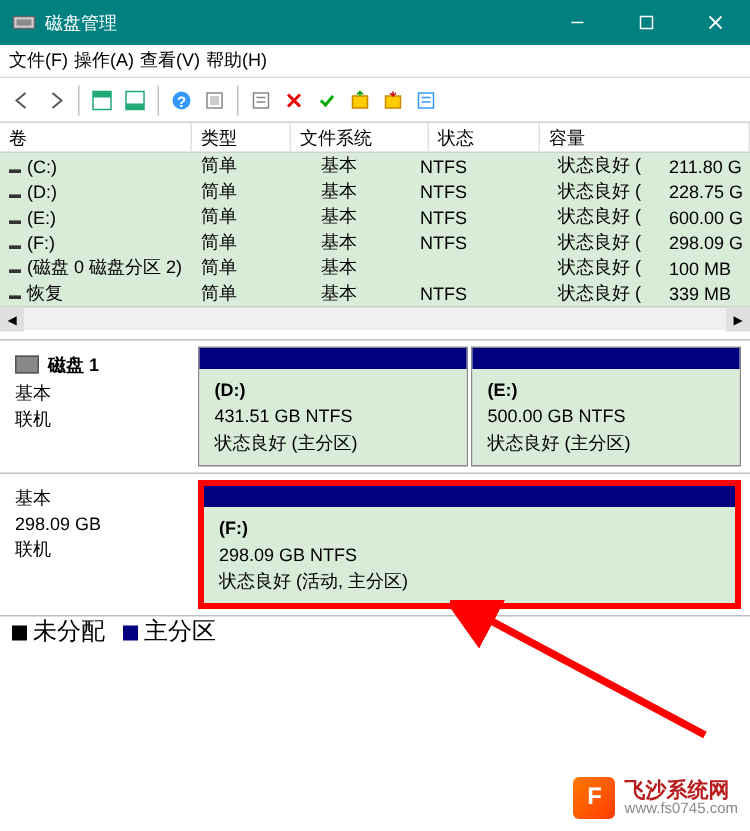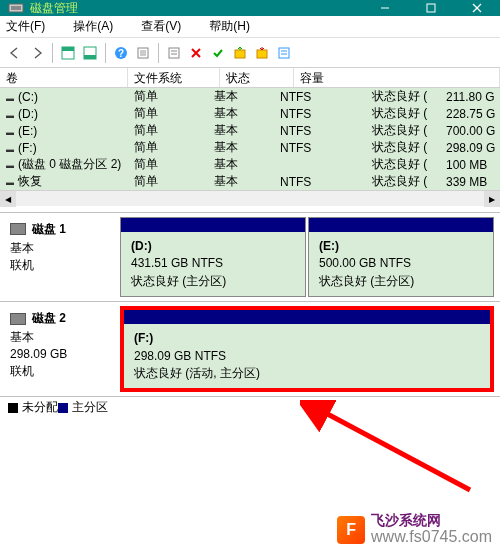--- a/index.html
+++ b/index.html
@@ -1,54 +1,54 @@
 <!DOCTYPE html>
 <html><head>
 <meta charset="utf-8">
 <style>
 *{box-sizing:border-box;margin:0;padding:0;font-family:"Microsoft YaHei",SimSun,Arial,sans-serif}
 body{width:500px;height:554px;background:#fff;overflow:hidden;position:relative}
-.titlebar{height:16px;background:#008080;color:#bef264;display:flex;align-items:center;padding:0 0 0 8px;font-size:12px}
+.titlebar{height:30px;background:#008080;color:#ffffff;display:flex;align-items:center;padding:0 0 0 8px;font-size:12px}
 .titlebar .ticon{width:16px;height:16px;margin-right:6px;display:inline-block}
 .titlebar .ttitle{flex:1}
 .titlebar .tbtn{width:46px;height:30px;display:flex;align-items:center;justify-content:center;cursor:pointer}
-.menubar{height:22px;display:flex;align-items:center;padding:0 6px;font-size:12px;gap:28px;background:#fff;border-bottom:1px solid #e0e0e0}
+.menubar{height:22px;display:flex;align-items:center;padding:0 6px;font-size:12px;gap:4px;background:#fff;border-bottom:1px solid #e0e0e0}
 .menubar span{cursor:pointer}
 .toolbar{height:30px;display:flex;align-items:center;padding:0 6px;gap:4px;background:#fff;border-bottom:1px solid #d0d0d0}
 .toolbar .sep{width:1px;height:20px;background:#c0c0c0;margin:0 2px}
 .toolbar .tb{width:18px;height:18px;display:flex;align-items:center;justify-content:center;cursor:pointer}
 .table-hdr{height:20px;background:#fff;display:flex;font-size:12px;border-bottom:1px solid #d0d0d0}
 .table-hdr div{padding:2px 6px;border-right:1px solid #e0e0e0;white-space:nowrap;overflow:hidden}
 .c-vol{width:128px}.c-lay{width:80px}.c-typ{width:66px}.c-fs{width:92px}.c-st{width:74px}.c-cap{flex:1}
 .table-body{background:#d8ecd8}
 .row{height:17px;display:flex;font-size:12px;align-items:center}
 .row div{padding:0 6px;white-space:nowrap;overflow:hidden}
 .row .bullet{font-size:8px;margin-right:4px;color:#333}
 .hscroll{height:16px;background:#f0f0f0;border-top:1px solid #d0d0d0;position:relative}
 .hscroll .lbtn,.hscroll .rbtn{width:16px;height:16px;position:absolute;top:0;background:#e0e0e0;display:flex;align-items:center;justify-content:center;font-size:8px}
 .hscroll .lbtn{left:0}.hscroll .rbtn{right:0}
 .disk-pane{margin-top:6px;background:#fff}
 .disk-row{display:flex;min-height:80px;border-top:1px solid #c0c0c0}
-.disk-label{width:120px;padding:8px 10px;font-size:12px;line-height:1.4}
+.disk-label{width:132px;padding:8px 10px;font-size:12px;line-height:1.4}
 .disk-label .dhead{display:flex;align-items:center;gap:6px;margin-bottom:2px}
 .disk-label .dicon{width:16px;height:12px;background:#888;border:1px solid #555;display:inline-block}
 .disk-parts{flex:1;display:flex;gap:2px;padding:4px 6px 4px 0}
 .part{flex:1;border:1px solid #888;display:flex;flex-direction:column}
 .part .pbar{height:14px;background:#000080}
 .part .pbody{flex:1;background:#d8ecd8;padding:6px 10px;font-size:12px;line-height:1.45}
 .highlight{border:4px solid #ff0000 !important}
-.legend{height:22px;border-top:1px solid #c0c0c0;display:flex;align-items:center;padding:0 8px;font-size:12px}
+.legend{height:22px;border-top:1px solid #c0c0c0;display:flex;align-items:flex-end;gap:12px;padding:0 8px;font-size:16px}
 .legend .sw{width:10px;height:10px;display:inline-block;margin-right:4px;vertical-align:middle}
 .sw-black{background:#000}.sw-navy{background:#000080}
 .arrow{position:absolute;pointer-events:none}
 .watermark{position:absolute;right:8px;bottom:8px;display:flex;align-items:center;gap:6px}
 .watermark .wlogo{width:28px;height:28px;border-radius:4px;background:linear-gradient(135deg,#ff7a00,#ff3c00);display:flex;align-items:center;justify-content:center;color:#fff;font-weight:bold;font-size:16px}
 .watermark .wtxt{font-size:14px;line-height:1.1}
-.watermark .wtxt .big{font-weight:bold;color:#701a75}
-.watermark .wtxt .small{font-size:16px;color:#888}
+.watermark .wtxt .big{font-weight:bold;color:#b91c1c}
+.watermark .wtxt .small{font-size:10px;color:#888}
 </style>
 </head>
 <body>
 
 <div class="titlebar">
   <span class="ticon">
     <svg viewBox="0 0 16 16">
         <rect x="1" y="4" width="14" height="8" fill="#ccc" stroke="#666"></rect>
         <rect x="3" y="6" width="10" height="4" fill="#888"></rect>
       </svg>
@@ -150,20 +150,21 @@
       <svg width="14" height="14">
         <rect x="2" y="2" width="10" height="10" fill="#fff" stroke="#39f"></rect>
         <line x1="4" y1="5" x2="10" y2="5" stroke="#39f"></line>
         <line x1="4" y1="8" x2="10" y2="8" stroke="#39f"></line>
       </svg>
     </span>
 </div>
 
 <div class="table-hdr">
   <div class="c-vol">卷</div>
+  <div class="c-typ">类型</div>
   <div class="c-fs">文件系统</div>
   <div class="c-st">状态</div>
   <div class="c-cap">容量</div>
 </div>
 
 <div class="table-body" id="tbody">
     <div class="row">
       <div class="c-vol"><span class="bullet">▬</span>(C:)</div>
       <div class="c-lay">简单</div>
       <div class="c-typ">基本</div>
@@ -178,21 +179,21 @@
       <div class="c-fs">NTFS</div>
       <div class="c-st">状态良好 (</div>
       <div class="c-cap">228.75 G</div>
     </div>
     <div class="row">
       <div class="c-vol"><span class="bullet">▬</span>(E:)</div>
       <div class="c-lay">简单</div>
       <div class="c-typ">基本</div>
       <div class="c-fs">NTFS</div>
       <div class="c-st">状态良好 (</div>
-      <div class="c-cap">700.00 G</div>
+      <div class="c-cap">600.00 G</div>
     </div>
     <div class="row">
       <div class="c-vol"><span class="bullet">▬</span>(F:)</div>
       <div class="c-lay">简单</div>
       <div class="c-typ">基本</div>
       <div class="c-fs">NTFS</div>
       <div class="c-st">状态良好 (</div>
       <div class="c-cap">298.09 G</div>
     </div>
     <div class="row">
@@ -234,24 +235,20 @@
           <div class="pbody"><b>(D:)</b><br>431.51 GB NTFS<br>状态良好 (主分区)</div>
         </div>
         <div class="part">
           <div class="pbar"></div>
           <div class="pbody"><b>(E:)</b><br>500.00 GB NTFS<br>状态良好 (主分区)</div>
         </div>
       </div>
     </div>
     <div class="disk-row">
       <div class="disk-label">
-        <div class="dhead">
-          <span class="dicon"></span>
-          <b>磁盘 2</b>
-        </div>
         <div>基本</div>
         <div>298.09 GB</div>
         <div>联机</div>
       </div>
       <div class="disk-parts">
         <div class="part highlight">
           <div class="pbar"></div>
           <div class="pbody"><b>(F:)</b><br>298.09 GB NTFS<br>状态良好 (活动, 主分区)</div>
         </div>
       </div>

